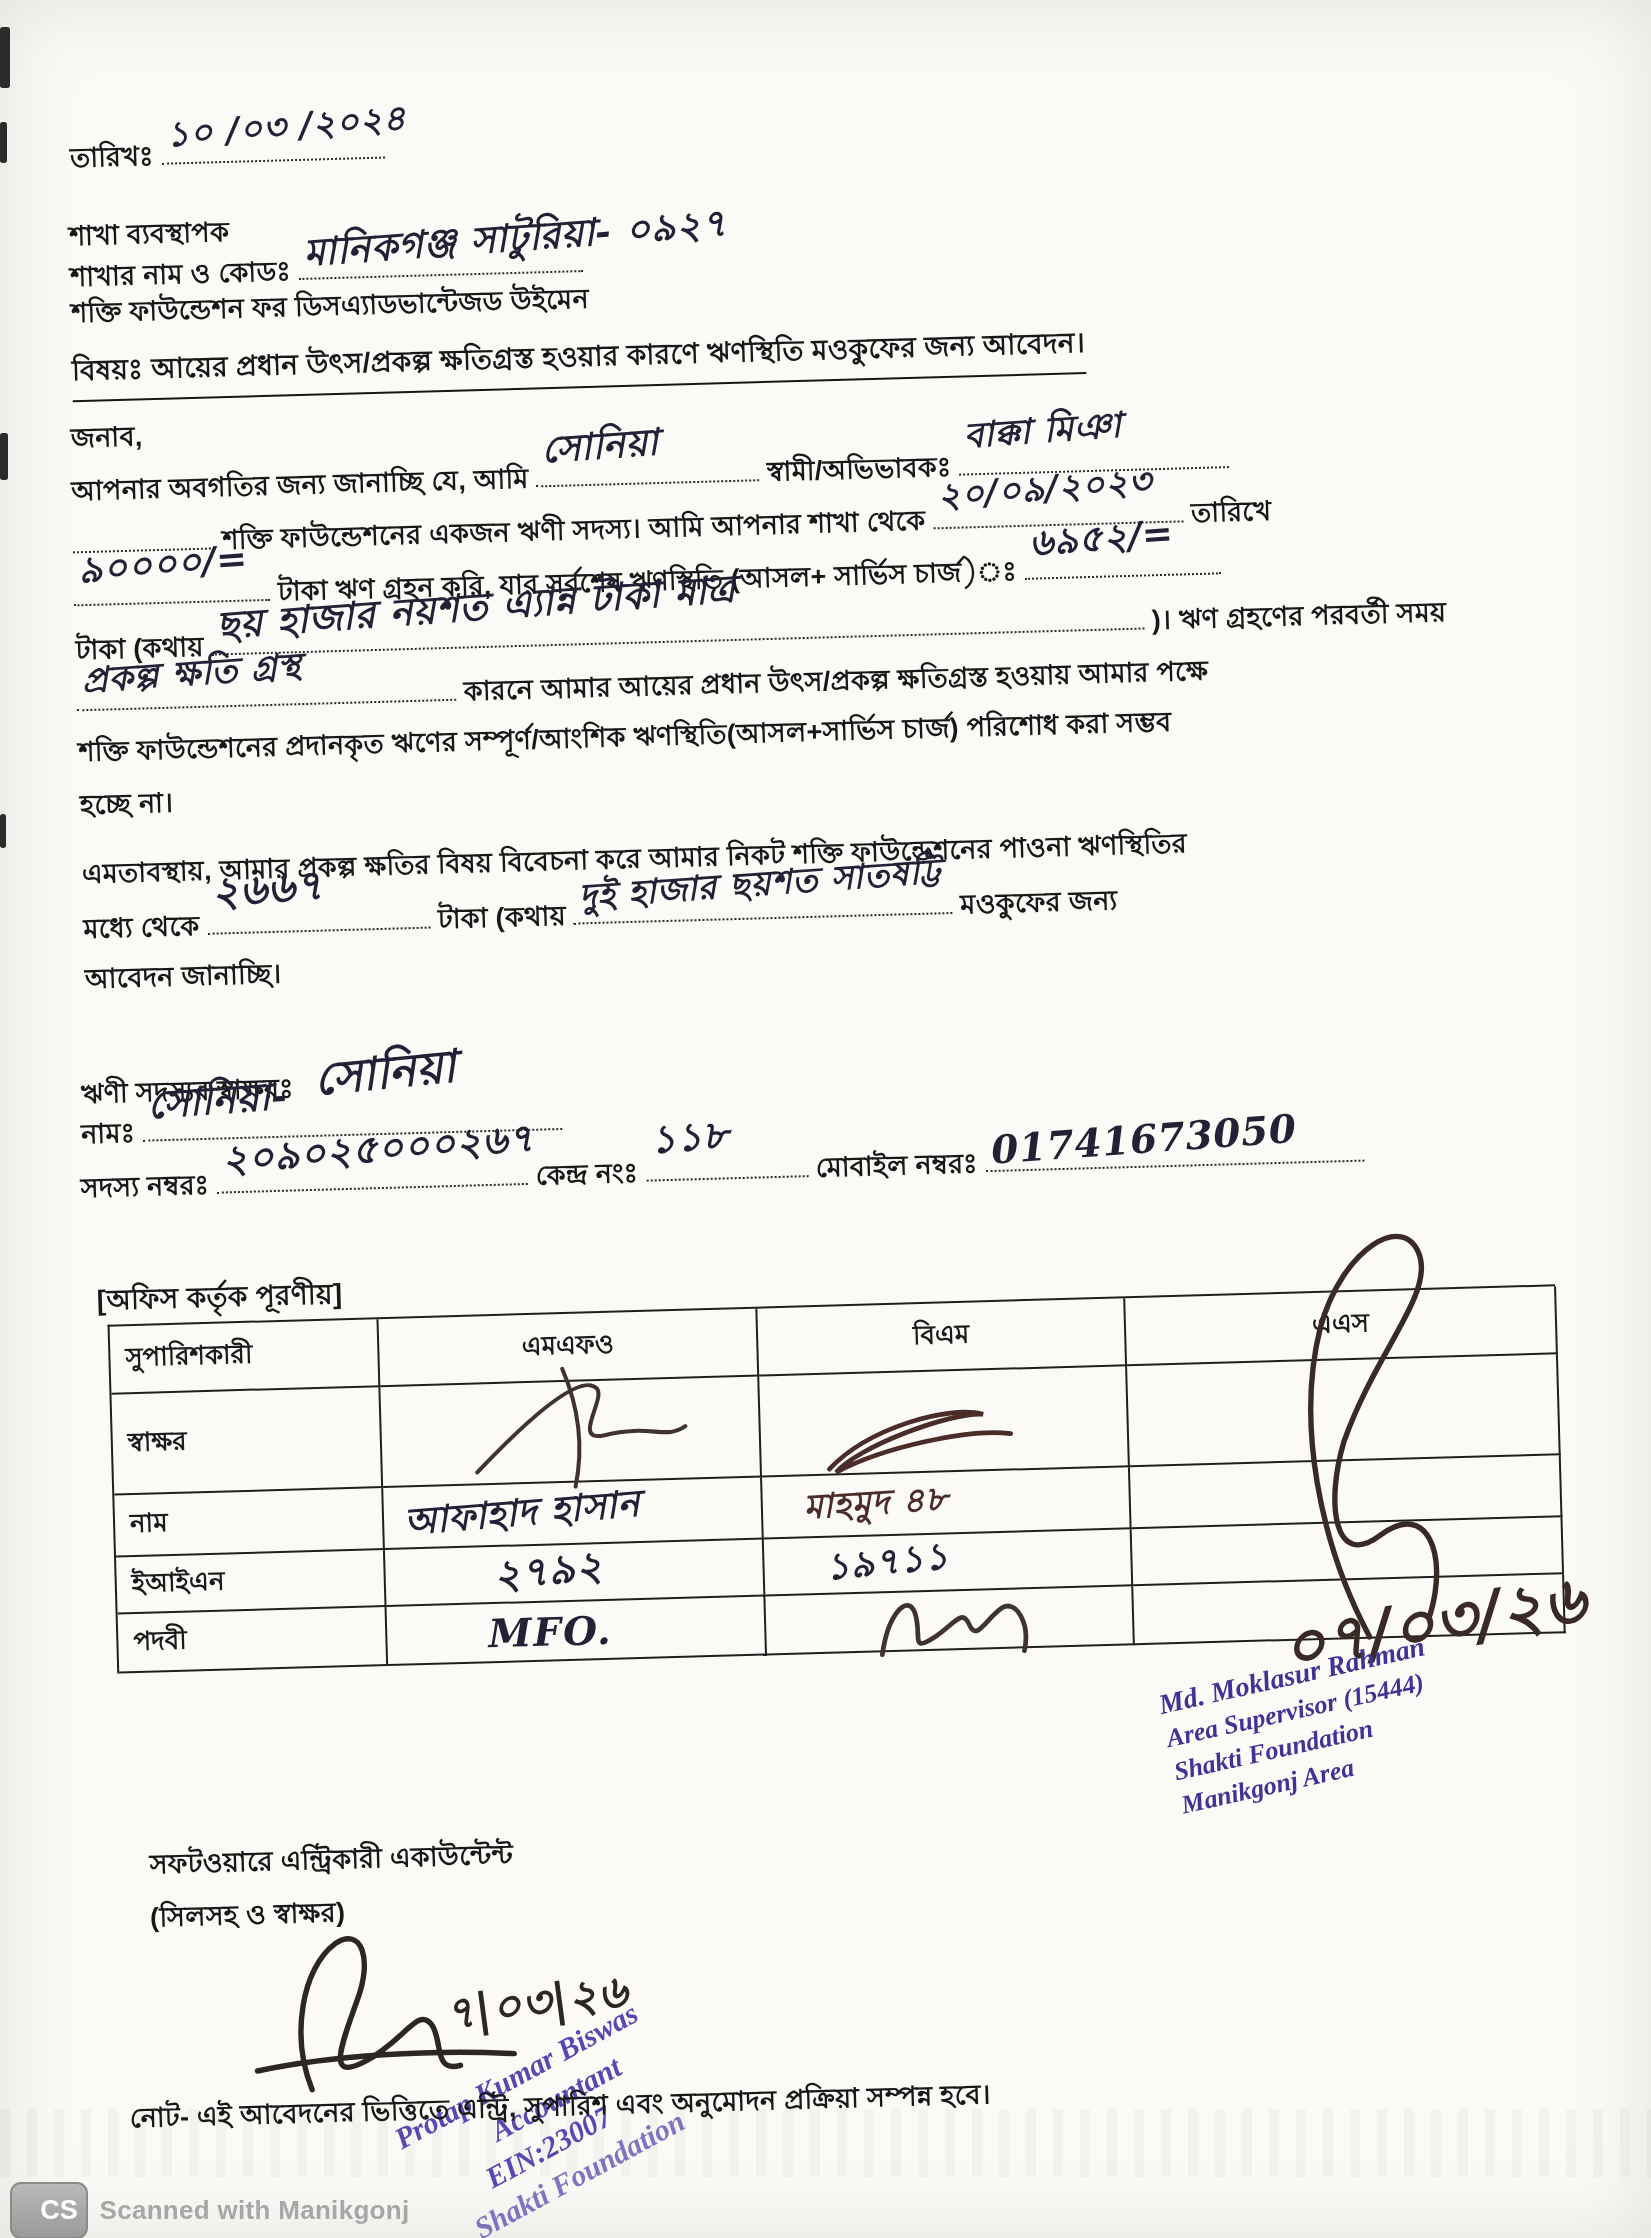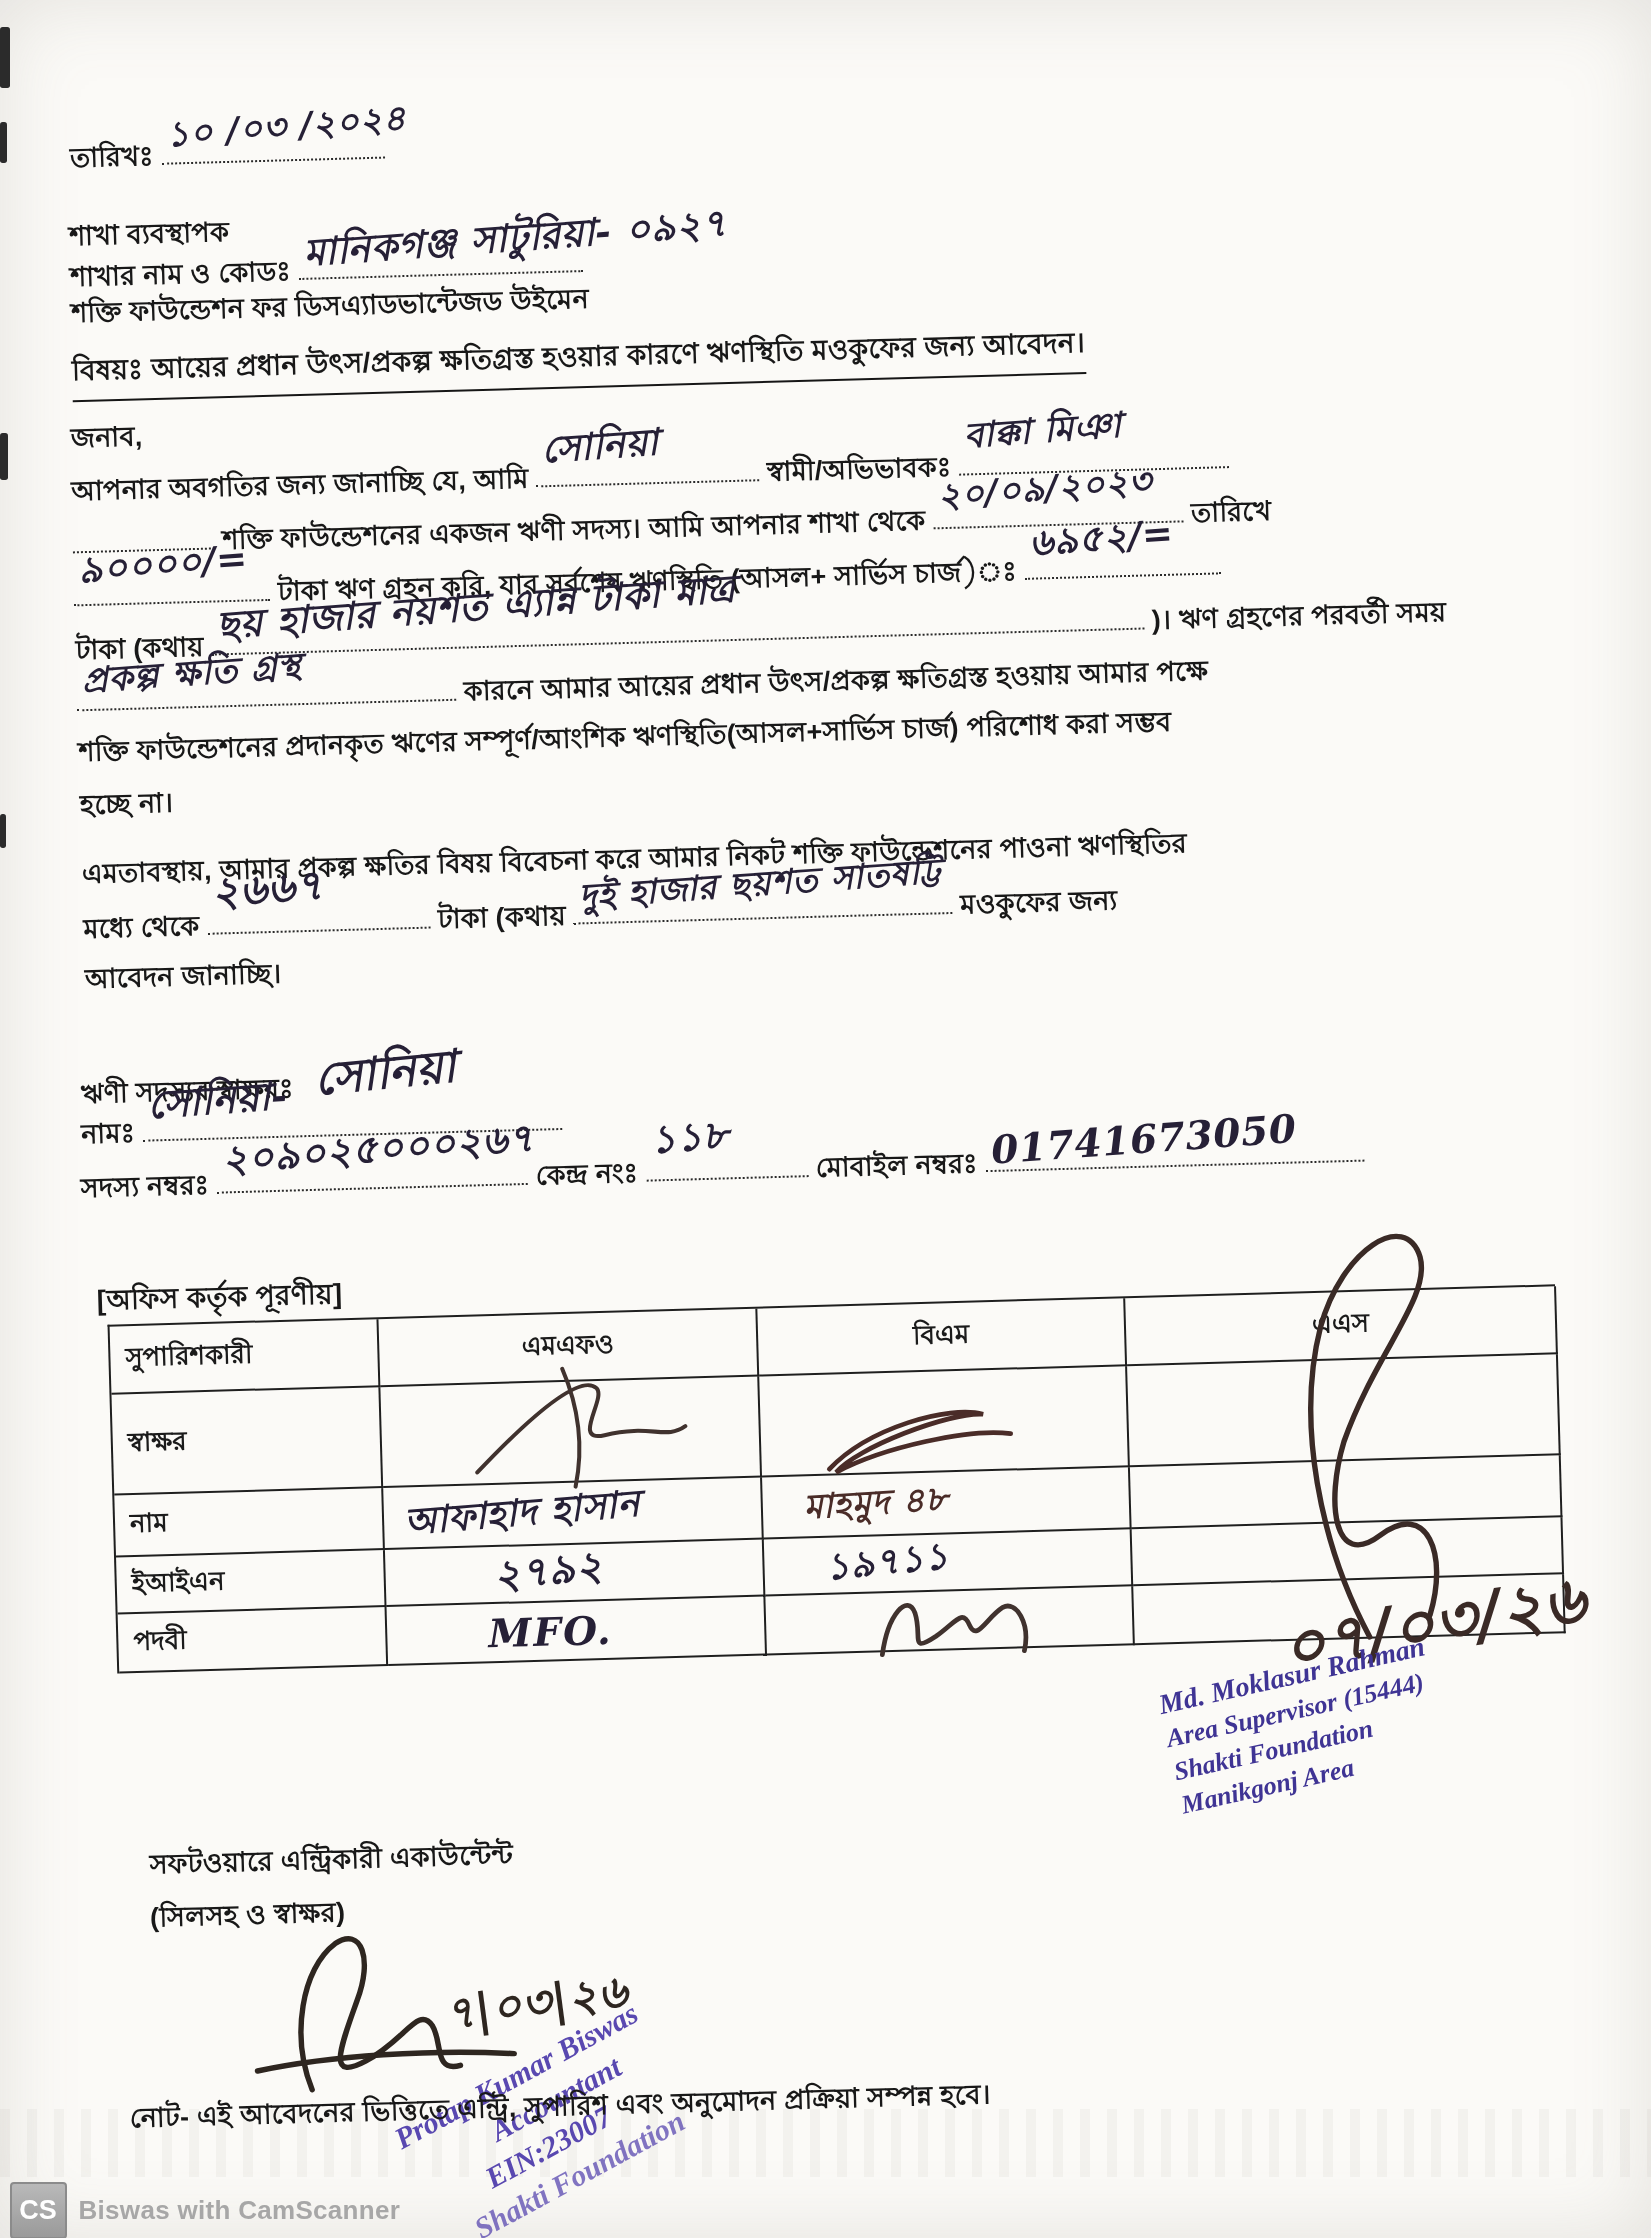--- a/index.html
+++ b/index.html
@@ -48,23 +48,24 @@
   .cell.rowlab{padding-left:15px;}
   .sigsvg{position:absolute;pointer-events:none;}
   .stamp{
     position:absolute;font-family:"Liberation Serif",serif;font-style:italic;font-weight:700;
     color:#3f3494;line-height:1.3;white-space:nowrap;
   }
   .stamp div{white-space:nowrap;}
   .watermark{position:absolute;left:9.5px;top:2182px;display:flex;align-items:center;gap:12px;
     transform:none;}
   .cs-badge{
-    width:53px;height:53px;border-radius:4px;background:linear-gradient(#b9b9b9,#9a9a9a);
+    width:53px;height:53px;border-radius:11px;background:linear-gradient(#b9b9b9,#9a9a9a);
     color:#fff;font-weight:800;font-size:27px;display:flex;align-items:center;justify-content:center;
     border:2px solid #8b8b8b;
+    padding-left:21px;
   }
   .cs-text{color:#a7a7a7;font-size:26px;font-weight:600;letter-spacing:0.3px;}
 </style>
 </head>
 <body>
 
 <div class="paper"></div>
 <div class="edge-artifact" style="left:0;top:27px;width:9.5px;height:61px;"></div>
 <div class="edge-artifact" style="left:0;top:122px;width:6.8px;height:41px;"></div>
 <div class="edge-artifact" style="left:0;top:433px;width:8px;height:47px;"></div>
@@ -297,15 +298,15 @@
   <div class="line" style="left:101px;top:2078px;">
     <span>নোট- এই আবেদনের ভিত্তিতে এন্ট্রি, সুপারিশ এবং অনুমোদন প্রক্রিয়া সম্পন্ন হবে।</span>
   </div>
 
 </div>
 
 <div class="watermark">
   <div class="cs-badge">
     <span>CS</span>
   </div>
-  <div class="cs-text">Biswas with CamScanner</div>
+  <div class="cs-text">Scanned with Manikgonj</div>
 </div>
 
 
 </body></html>

